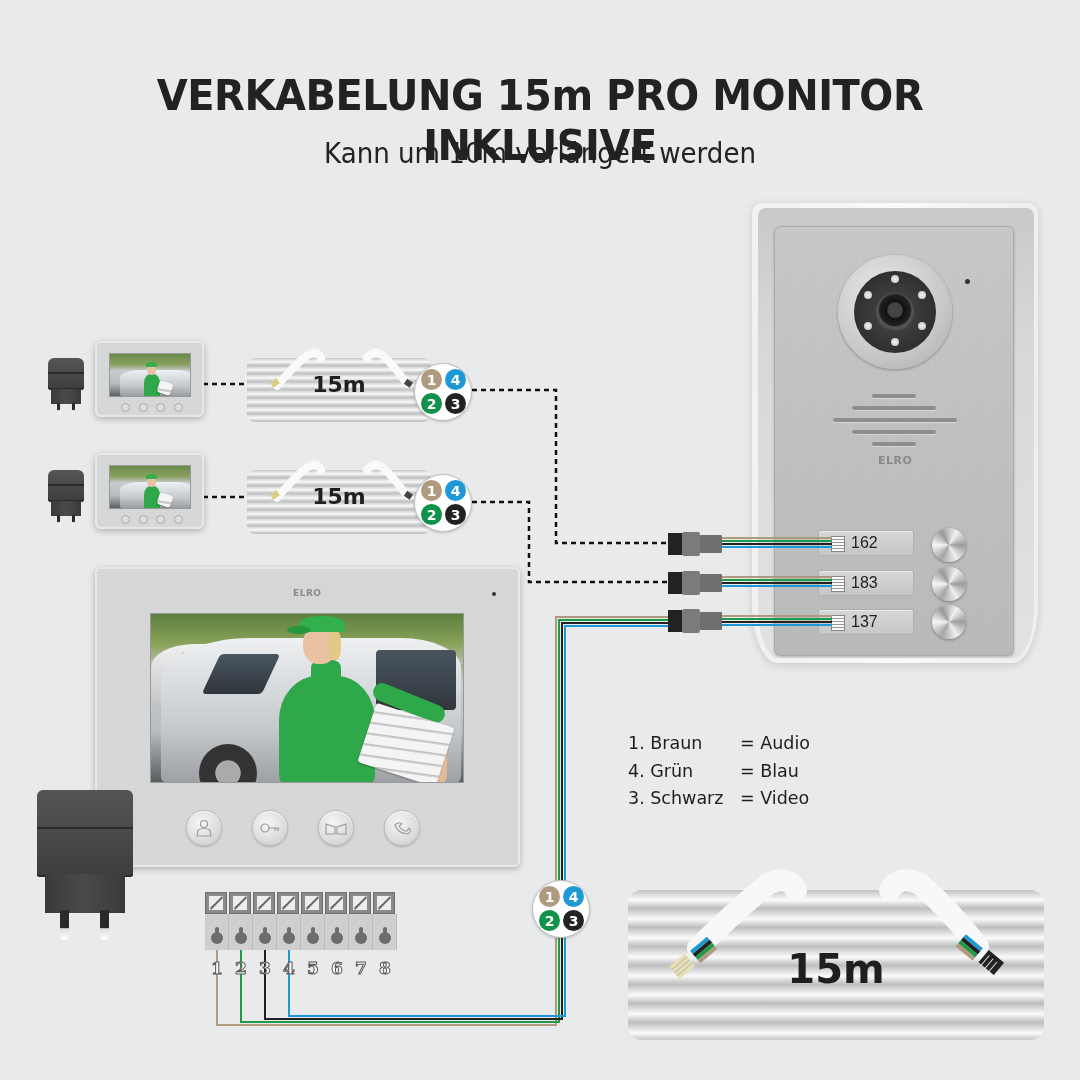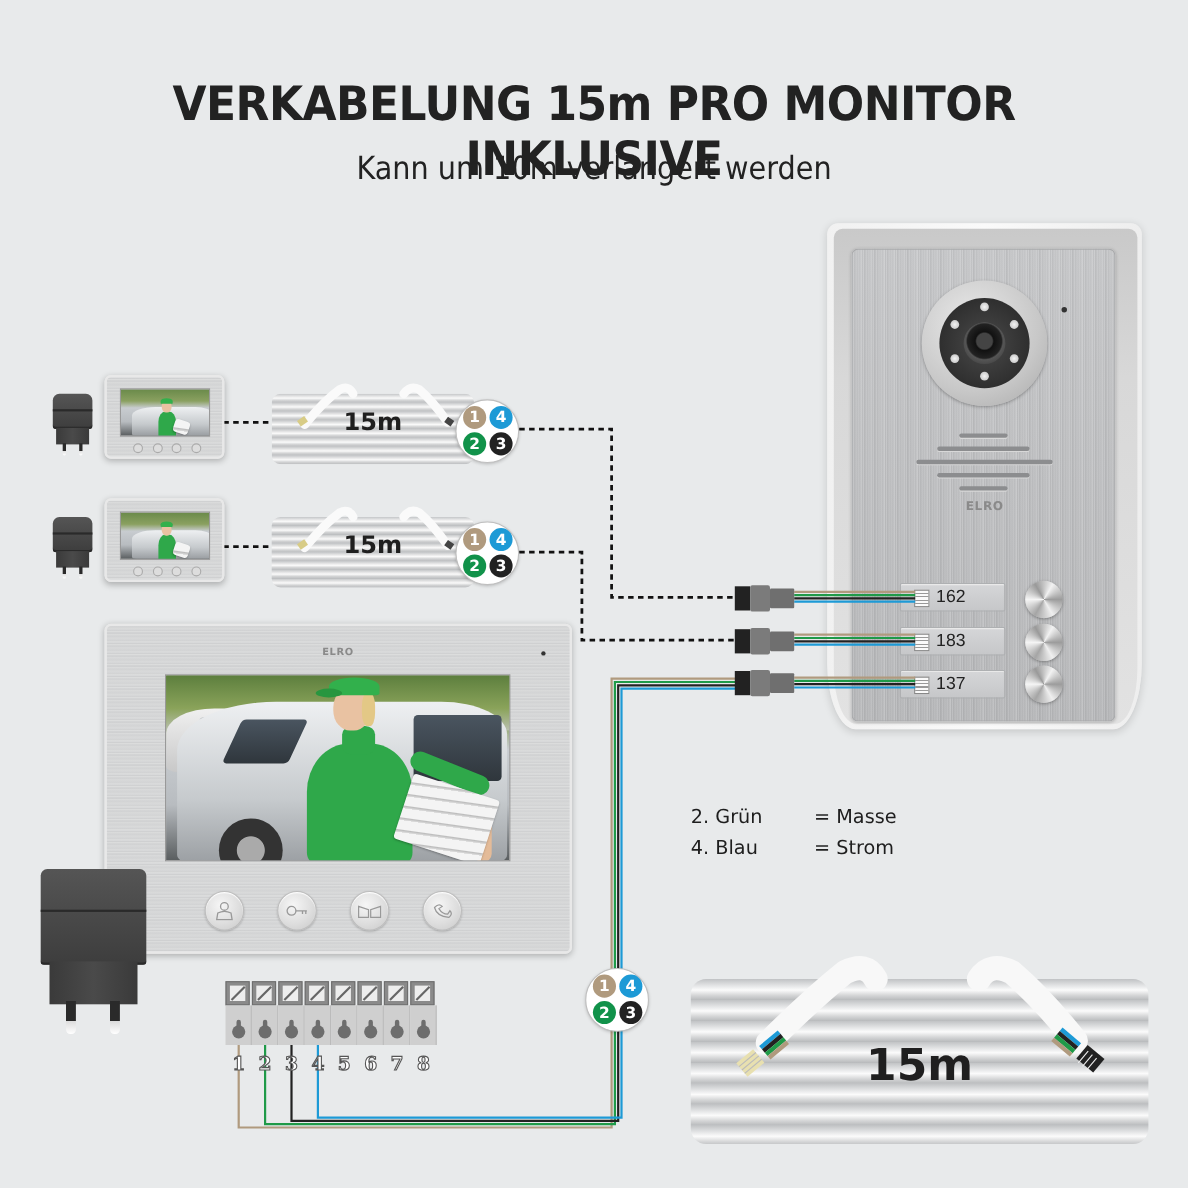--- a/index.html
+++ b/index.html
@@ -461,26 +461,30 @@
   <div class="tnum" style="left:253px">3</div>
   <div class="tnum" style="left:277px">4</div>
   <div class="tnum" style="left:301px">5</div>
   <div class="tnum" style="left:325px">6</div>
   <div class="tnum" style="left:349px">7</div>
   <div class="tnum" style="left:373px">8</div>
 </div>
 
 <div class="legend">
   <div class="row">
-    <span class="c">2. Grün</span>
-    <span class="f">= Masse</span>
+    <span class="c">1. Braun</span>
+    <span class="f">= Audio</span>
   </div>
   <div class="row">
-    <span class="c">4. Blau</span>
-    <span class="f">= Strom</span>
+    <span class="c">4. Grün</span>
+    <span class="f">= Blau</span>
+  </div>
+  <div class="row">
+    <span class="c">3. Schwarz</span>
+    <span class="f">= Video</span>
   </div>
 </div>
 
 <div class="coil" style="left:628px;top:868px;width:416px;height:172px">
   <div class="rings" style="top:22px;background-image:repeating-linear-gradient(180deg,#c0c2c4 0px,#e9eaeb 7px,#fbfbfb 10px,#d4d5d6 15px,#b9bbbd 19px);border-radius:14px"></div>
   <svg class="abs" style="left:0;top:0" width="416" height="172" viewBox="0 0 416 172">
     <path d="M70,80 Q110,40 140,16 Q160,6 168,22" fill="none" stroke="#f8f8f8" stroke-width="22" stroke-linecap="round"></path>
     <path d="M262,22 Q272,6 292,16 Q320,40 350,78" fill="none" stroke="#f8f8f8" stroke-width="22" stroke-linecap="round"></path>
     <g transform="rotate(-40 78 80)">
       <rect x="64" y="72" width="22" height="4" fill="#1d9ad6"></rect>

